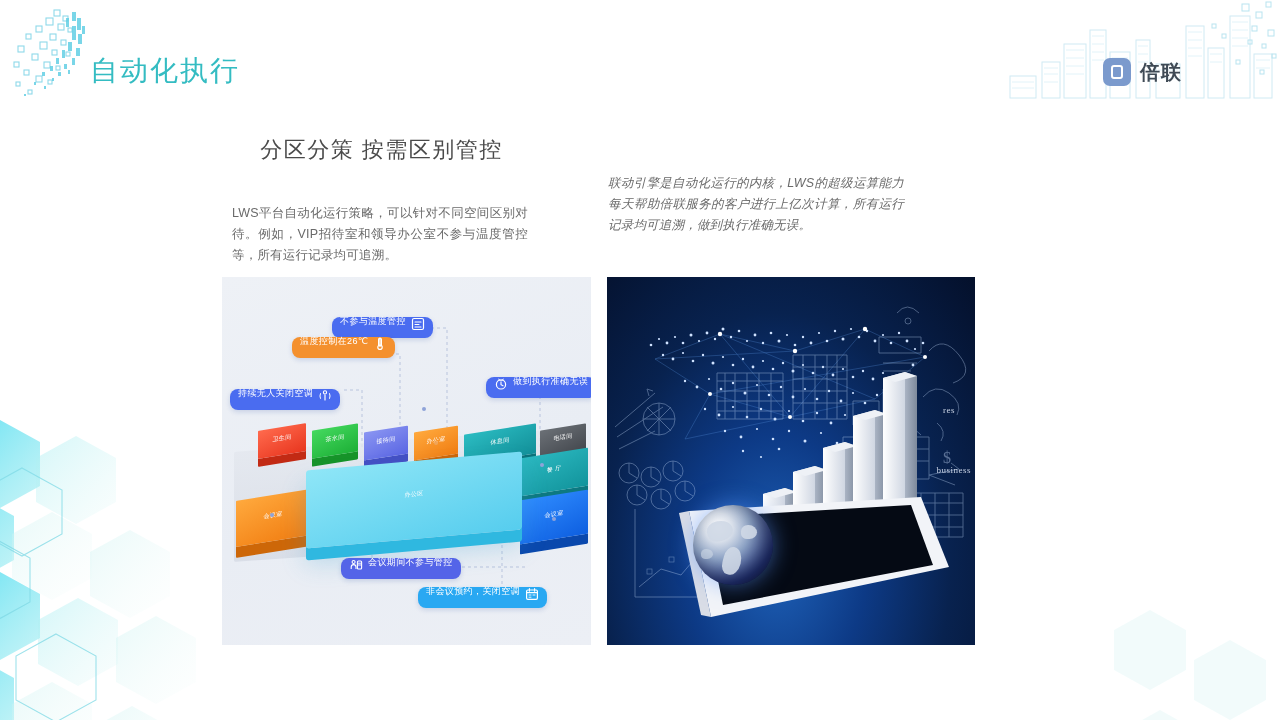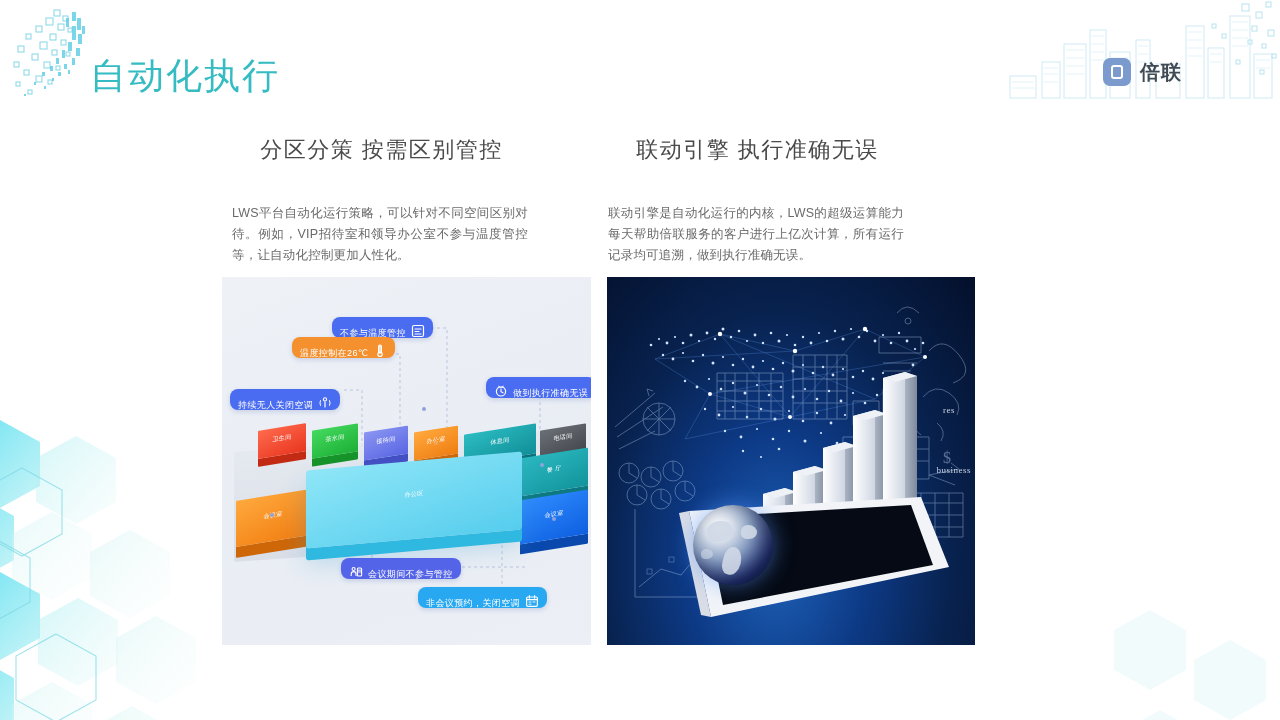--- a/index.html
+++ b/index.html
@@ -31,21 +31,21 @@
   }
   .bg-hex-right {
     position: absolute; right: -30px; bottom: -80px; width: 220px; height: 200px;
     opacity: .5;
     pointer-events: none;
   }
 
   
   .page-title {
     position: absolute; left: 90px; top: 52px;
-    font-size: 36px; letter-spacing: 2px;
+    font-size: 28px; letter-spacing: 2px;
     color: #34bcc2;
     font-weight: 400;
     white-space: nowrap;
   }
   .brand {
     position: absolute; right: 98px; top: 58px;
     display: flex; align-items: flex-end; gap: 9px; padding-left: 44px;
   }
   .brand-mark {
     width: 28px; height: 28px; border-radius: 7px;
@@ -70,41 +70,41 @@
     font-size: 22px; color: #4a4a4a; font-weight: 400;
     letter-spacing: 1.5px; text-align: center; white-space: nowrap;
     margin-left: -1px;
   }
   .col-body {
     margin-top: 38px;
     font-size: 12.5px; line-height: 21px; color: #6a6a6a;
     text-align: justify; letter-spacing: .2px;
   }
   .col.left .col-body { width: 296px; }
-  .col.right .col-body { width: 296px; }
+  .col.right .col-body { width: 296px; font-style: italic; }
 
   
   .figure {
     position: absolute; top: 277px; overflow: hidden;
   }
   .fig-left {
     left: 222px; width: 369px; height: 368px;
     background: linear-gradient(160deg,#eef1f6 0%,#e9edf4 55%,#eceff5 100%);
   }
   .fig-right {
     left: 607px; width: 368px; height: 368px;
     background: radial-gradient(ellipse at 46% 78%, #1e61b8 0%, #0d3a86 32%, #08224f 62%, #04102b 100%);
   }
 
   
   .fl { position: absolute; inset: 0; }
 
   .pill {
     position: absolute;
-    display: flex; align-items: flex-end; gap: 5px;
+    display: flex; align-items: flex-start; gap: 5px;
     height: 21px; padding: 0 8px;
     border-radius: 8px;
     color: #fff; font-size: 9px; letter-spacing: .4px;
     white-space: nowrap;
     box-shadow: 0 2px 5px rgba(40,70,160,.18);
   }
   .pill.indigo  { background: #4a6cf0; }
   .pill.indigo2 { background: #5464e8; }
   .pill.orange  { background: #f4902e; }
   .pill.sky     { background: #29a8f2; margin-left: 28px; }
@@ -257,25 +257,24 @@
 
   <div class="brand">
     <span class="brand-mark">
         <i></i>
       </span>
     <span class="brand-name">倍联</span>
   </div>
 
   <div class="col left">
     <div class="col-heading">分区分策  按需区别管控</div>
-    <div class="col-body">LWS平台自动化运行策略，可以针对不同空间区别对待。例如，VIP招待室和领导办公室不参与温度管控等，让自动化控制更加人性化。</div>
+    <div class="col-body">LWS平台自动化运行策略，可以针对不同空间区别对待。例如，VIP招待室和领导办公室不参与温度管控等，所有运行记录均可追溯。</div>
   </div>
 
   <div class="col right">
-    <div class="col-heading">联动引擎  执行准确无误</div>
     <div class="col-body">联动引擎是自动化运行的内核，LWS的超级运算能力每天帮助倍联服务的客户进行上亿次计算，所有运行记录均可追溯，做到执行准确无误。</div>
   </div>
 
   <div class="figure fig-left">
     <div class="fl">
 
       <svg style="position:absolute;inset:0" width="369" height="368">
         <g stroke="#b9c4dd" stroke-width="1" fill="none" stroke-dasharray="3 3">
           <path d="M203 51 h22 v118"></path>
           <path d="M162 77 h16 v92"></path>

